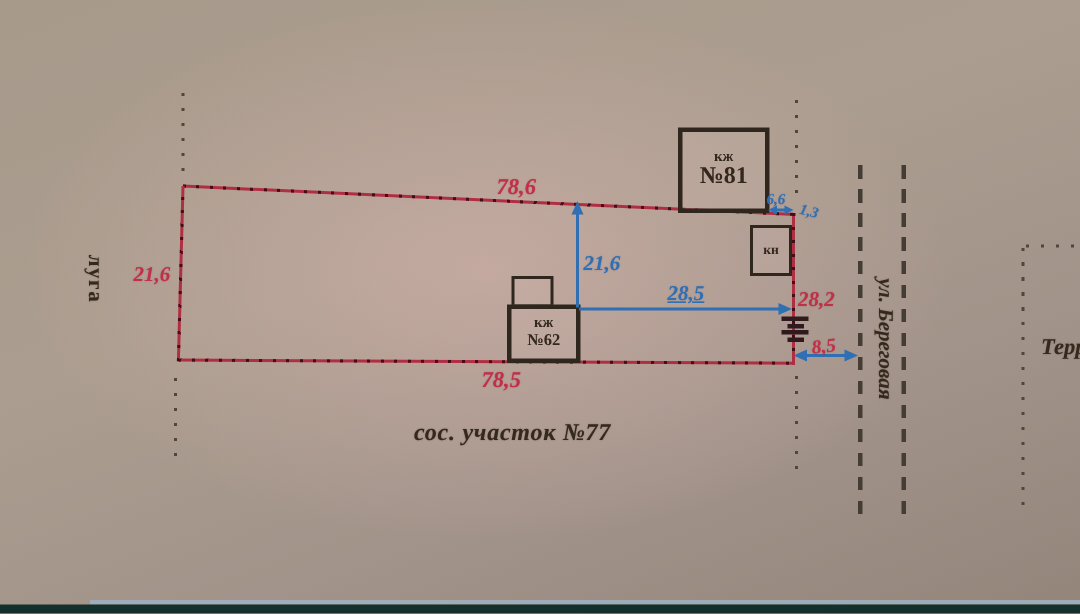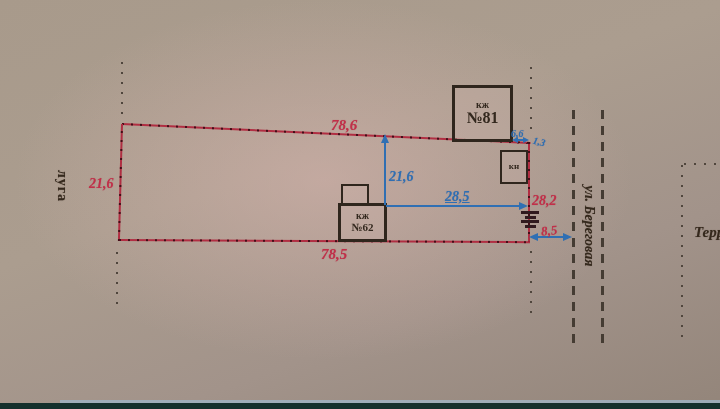--- a/index.html
+++ b/index.html
@@ -97,20 +97,21 @@
   <div class="abs blueline" style="left:517px;top:139px;width:7px;height:2px;"></div>
   <div class="abs arr right sm" style="left:523px;top:137px;"></div>
 
   <div class="abs gate" style="left:521px;top:211px;width:18px;">
     <div class="bar" style="width:18px;"></div>
     <div class="bar" style="width:11px;"></div>
     <div class="bar" style="width:18px;"></div>
     <div class="bar" style="width:11px;"></div>
   </div>
 
+  <div class="abs txt title" style="left:276px;top:280px;">сос. участок №77</div>
 
   <div class="abs txt rot" style="left:46px;top:178px;font-size:14px;font-weight:bold;transform:rotate(90deg);letter-spacing:1px;">луга</div>
   <div class="abs txt rot" style="left:534px;top:218px;width:110px;text-align:center;font-size:14px;font-weight:bold;font-style:italic;transform:rotate(90deg);">ул. Береговая</div>
   <div class="abs txt" style="left:694px;top:224px;font-size:15px;font-style:italic;font-weight:bold;">Терр</div>
 
   <div class="abs dim red" style="left:331px;top:117px;font-size:15px;font-style:italic;">78,6</div>
   <div class="abs dim red" style="left:89px;top:176px;font-size:14px;">21,6</div>
   <div class="abs dim red" style="left:321px;top:246px;font-size:15px;">78,5</div>
   <div class="abs dim red" style="left:532px;top:193px;font-size:14px;">28,2</div>
   <div class="abs dim red" style="left:541px;top:223px;font-size:13px;transform:rotate(-6deg);">8,5</div>

